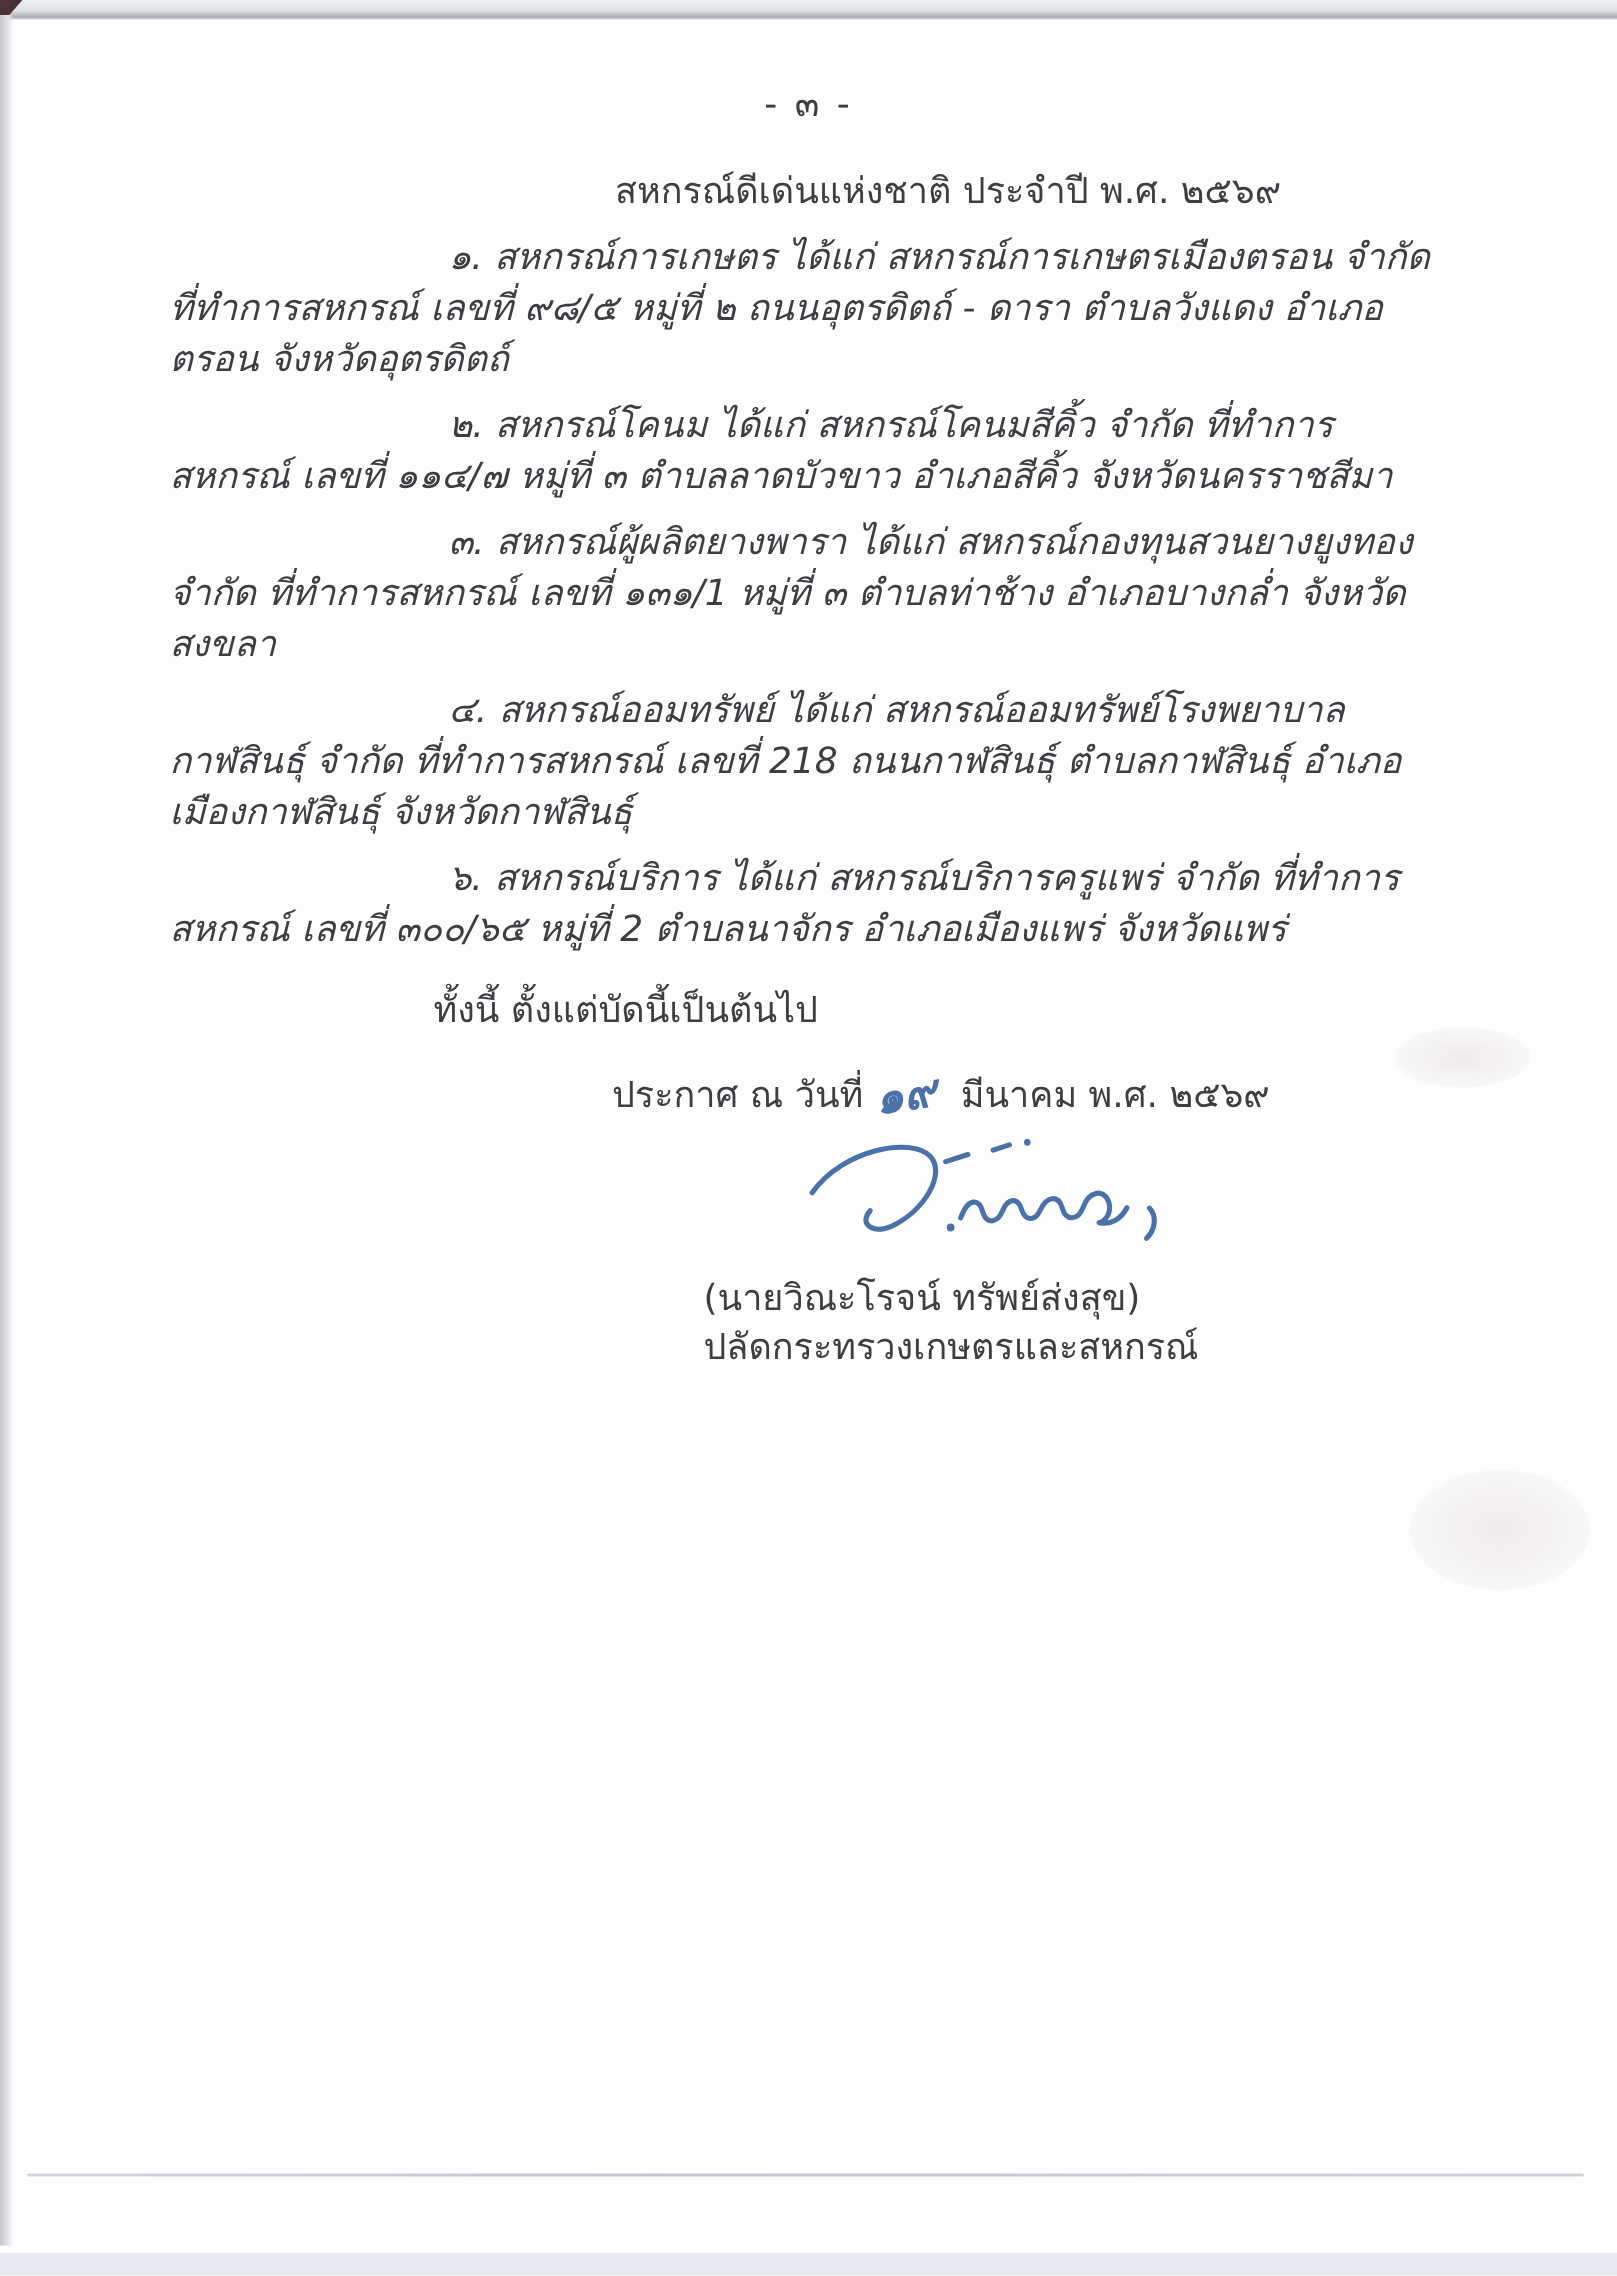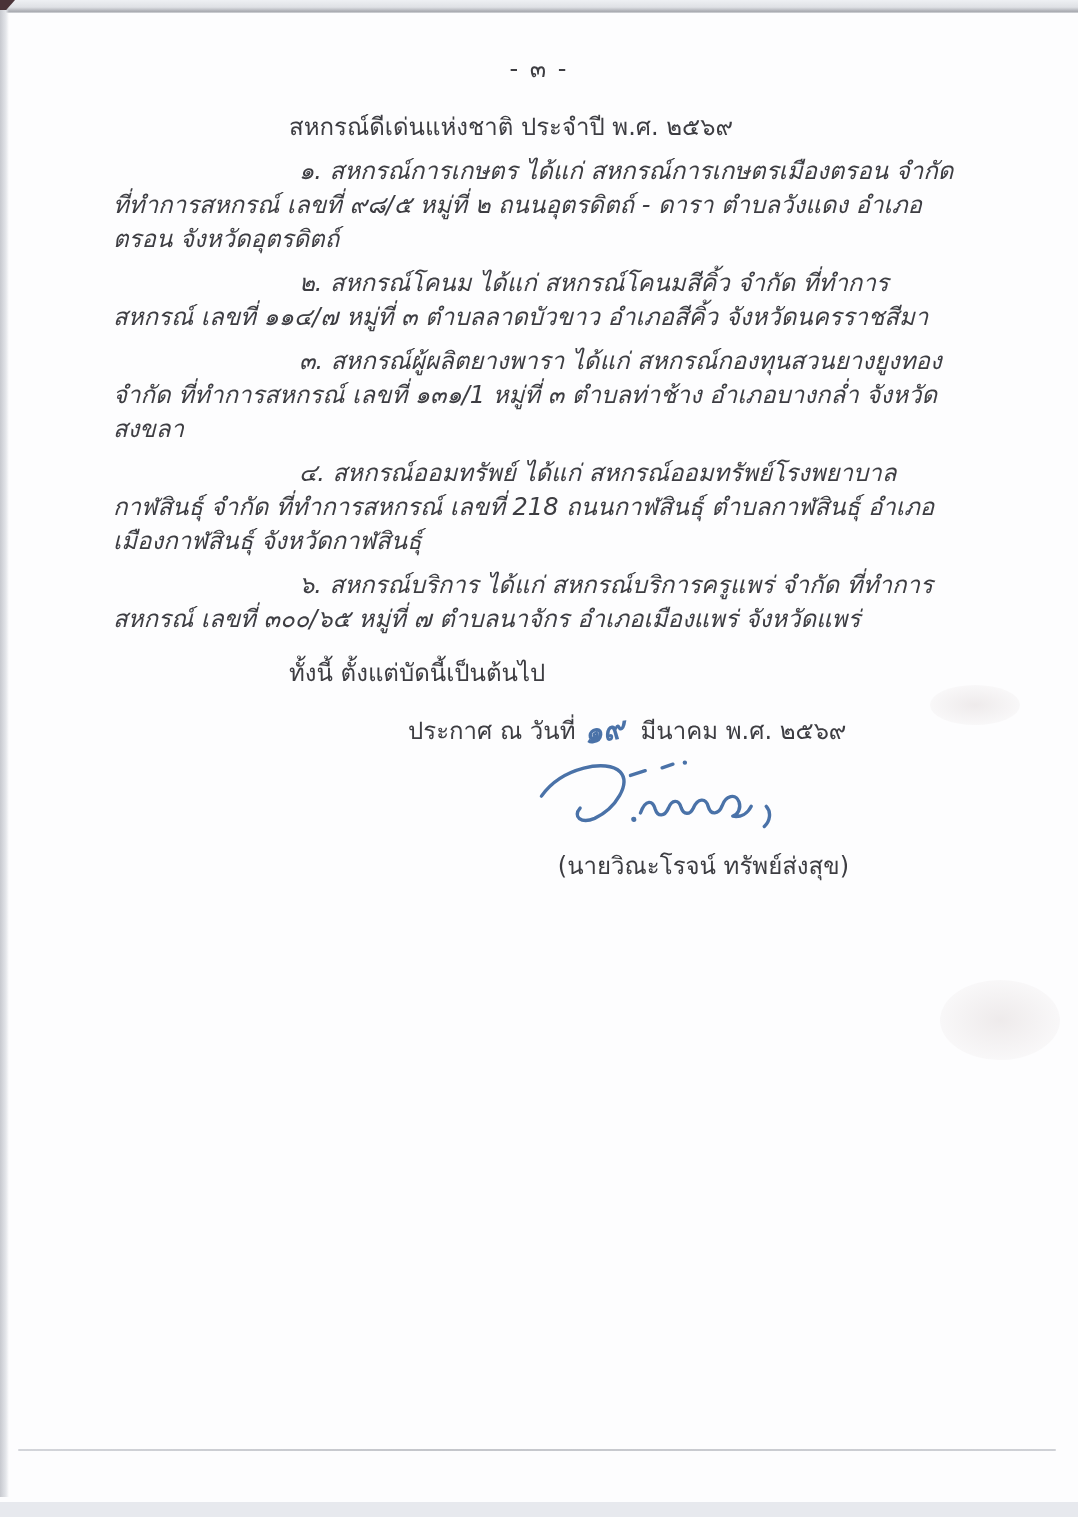--- a/index.html
+++ b/index.html
@@ -48,40 +48,40 @@
     left: 103px; top: 52px; width: 872px;
     font-size: 24px;
     line-height: 34px;
   }
   .page-num {
     text-align: center;
     margin: 0 0 24px 0;
     letter-spacing: 2px;
   }
   p.doc-line { margin: 10px; text-indent: 186px; font-style: italic; }
-  p.title-line { margin: 14px 0 0 0; text-indent: 186px; }
+  p.title-line { margin: 14px 0 0 0; text-indent: 186px; text-align: center; }
   p.closing-line { margin: 20px 0 12px 0; text-indent: 186px; }
 
   .proclamation {
     margin: 22px 0 0 305px;
     white-space: nowrap;
   }
   .handwritten-day {
     display: inline-block;
     color: #4a72a8;
     font-size: 30px;
     font-weight: bold;
     transform: rotate(-9deg) translateY(2px);
     margin: 0 16px 0 8px;
     font-style: italic;
   }
   .sig-block {
     margin: 6px 0 0 366px;
     width: 380px;
-    text-align: right;
+    text-align: left;
   }
   .sig-scribble {
     display: block;
     margin: 0 auto -4px auto;
     transform: rotate(-3deg);
   }
   .sig-name { margin: 0; line-height: 33px; }
   .sig-title { margin: 0; line-height: 33px; }
 </style>
 </head>
@@ -100,35 +100,36 @@
   <div class="content">
 
     <p class="page-num">- ๓ -</p>
 
     <p class="title-line">สหกรณ์ดีเด่นแห่งชาติ ประจำปี พ.ศ. ๒๕๖๙</p>
 
     <p class="doc-line">๑. สหกรณ์การเกษตร ได้แก่ สหกรณ์การเกษตรเมืองตรอน จำกัด ที่ทำการสหกรณ์ เลขที่ ๙๘/๕ หมู่ที่ ๒ ถนนอุตรดิตถ์ - ดารา ตำบลวังแดง อำเภอตรอน จังหวัดอุตรดิตถ์</p>
     <p class="doc-line">๒. สหกรณ์โคนม ได้แก่ สหกรณ์โคนมสีคิ้ว จำกัด ที่ทำการสหกรณ์ เลขที่ ๑๑๔/๗ หมู่ที่ ๓ ตำบลลาดบัวขาว อำเภอสีคิ้ว จังหวัดนครราชสีมา</p>
     <p class="doc-line">๓. สหกรณ์ผู้ผลิตยางพารา ได้แก่ สหกรณ์กองทุนสวนยางยูงทอง จำกัด ที่ทำการสหกรณ์ เลขที่ ๑๓๑/1 หมู่ที่ ๓ ตำบลท่าช้าง อำเภอบางกล่ำ จังหวัดสงขลา</p>
     <p class="doc-line">๔. สหกรณ์ออมทรัพย์ ได้แก่ สหกรณ์ออมทรัพย์โรงพยาบาลกาฬสินธุ์ จำกัด ที่ทำการสหกรณ์ เลขที่ 218 ถนนกาฬสินธุ์ ตำบลกาฬสินธุ์ อำเภอเมืองกาฬสินธุ์ จังหวัดกาฬสินธุ์</p>
-    <p class="doc-line">๖. สหกรณ์บริการ ได้แก่ สหกรณ์บริการครูแพร่ จำกัด ที่ทำการสหกรณ์ เลขที่ ๓๐๐/๖๕ หมู่ที่ ๗ ตำบลนาจักร อำเภอเมืองแพร่ จังหวัดแพร่</p>
+    <p class="doc-line">๖. สหกรณ์บริการ ได้แก่ สหกรณ์บริการครูแพร่ จำกัด ที่ทำการสหกรณ์ เลขที่ ๓๐๐/๖๕ หมู่ที่ 2 ตำบลนาจักร อำเภอเมืองแพร่ จังหวัดแพร่</p>
 
     <p class="closing-line">ทั้งนี้ ตั้งแต่บัดนี้เป็นต้นไป</p>
 
     <div class="proclamation">
       <span>ประกาศ ณ วันที่</span><span class="handwritten-day">๑๙</span><span>มีนาคม พ.ศ. ๒๕๖๙</span>
     </div>
 
     <div class="sig-block">
       <svg class="sig-scribble" width="250" height="100" viewBox="0 0 250 100" fill="none" stroke="#4a72a8" stroke-width="3.4" stroke-linecap="round" stroke-linejoin="round">
         <path d="M8,36 C30,8 76,2 88,16 C98,28 82,52 60,61 C46,66 38,58 46,50"></path>
         <circle cx="99" cy="64" r="2.6" fill="#4a72a8" stroke="none"></circle>
         <path d="M106,58 c6,-14 13,-12 15,-3 c2,8 9,8 13,0 c4,-9 11,-9 13,0 c2,7 8,8 12,1 c5,-10 13,-10 15,-1 c2,9 10,9 14,0 c4,-10 14,-12 17,-3 c2,7 -2,13 -7,14 c8,2 15,-2 19,-9"></path>
         <path d="M98,20 l15,-4"></path>
         <path d="M130,14 l11,-3"></path>
         <circle cx="153" cy="10" r="2.2" fill="#4a72a8" stroke="none"></circle>
         <path d="M232,58 c5,6 3,15 -3,20"></path>
       </svg>
       <p class="sig-name">(นายวิณะโรจน์ ทรัพย์ส่งสุข)</p>
+      <p class="sig-title">ปลัดกระทรวงเกษตรและสหกรณ์</p>
     </div>
 
   </div>
 </div>
 
 </body></html>

